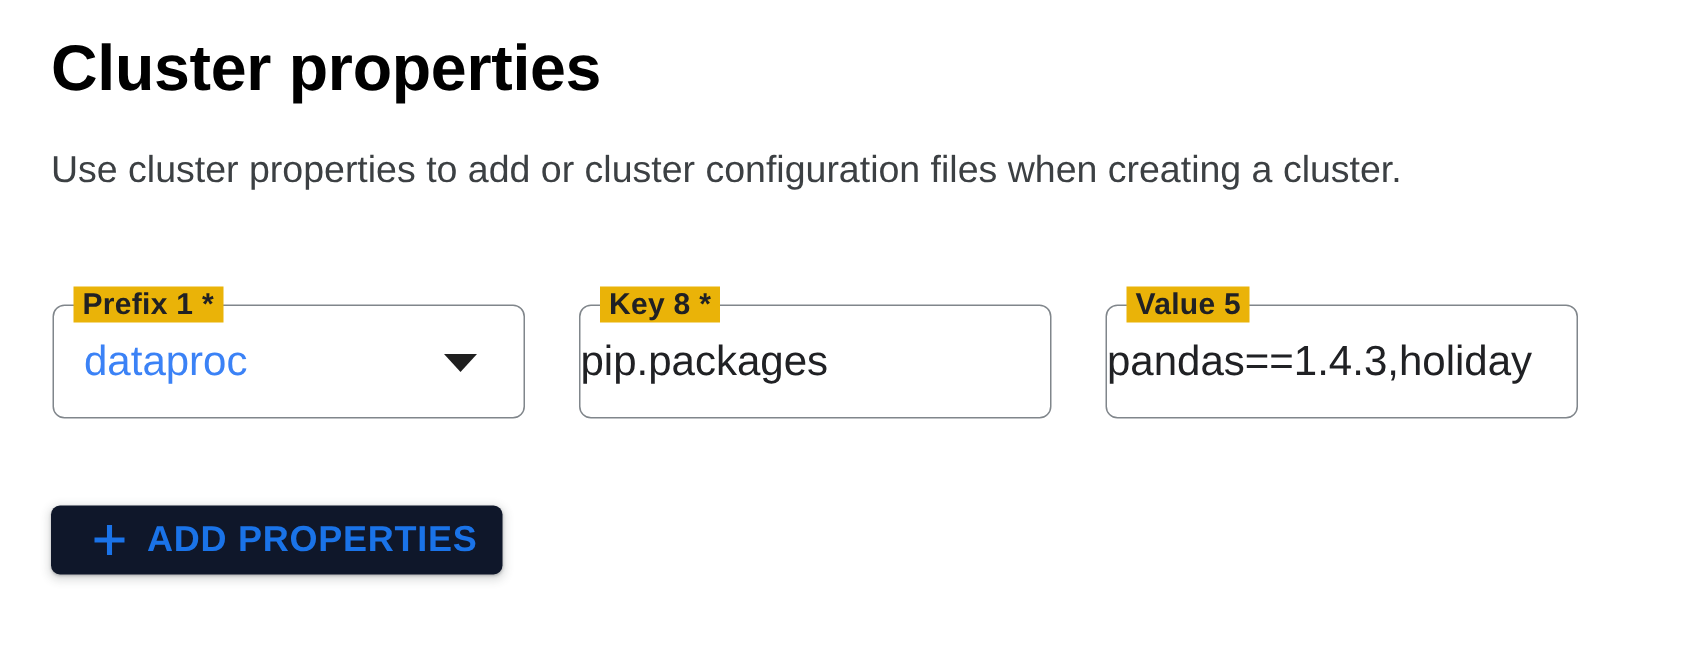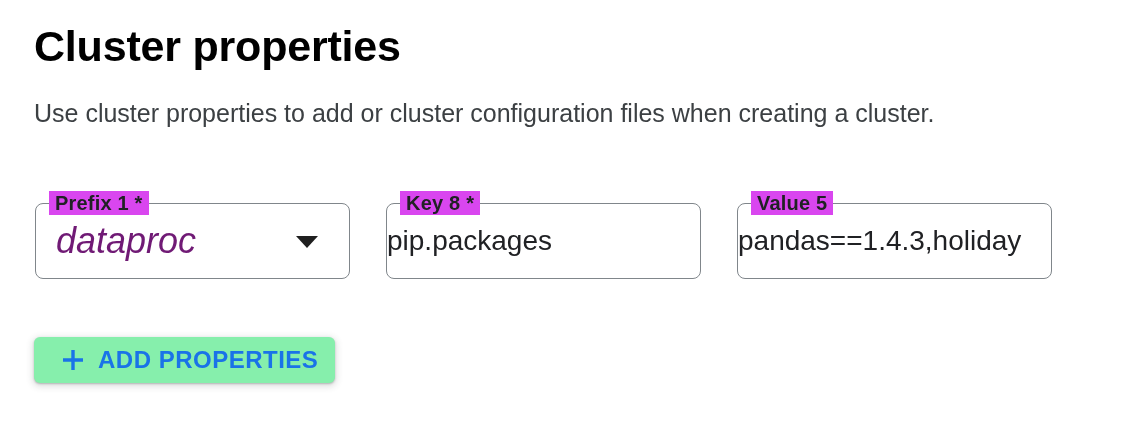--- a/index.html
+++ b/index.html
@@ -39,35 +39,34 @@
     border: 1.5px solid #80868b;
     border-radius: 8px;
     background: #ffffff;
     display: flex;
     align-items: center;
   }
   .field-label {
     position: absolute;
     top: -13px;
     left: 13px;
-    background: #d946ef;
+    background: #eab308;
     padding: 0 6px;
     font-size: 20px;
     line-height: 24px;
     font-weight: 700;
     letter-spacing: 0.2px;
     color: #202124;
     white-space: nowrap;
   }
   .field-value {
     margin-left: 20px;
-    font-size: 36px;
-    color: #701a75;
+    font-size: 28px;
+    color: #3b82f6;
     white-space: nowrap;
-    font-style: italic;
   }
   .select-field { cursor: pointer; }
   .dropdown-arrow {
     position: absolute;
     right: 31px;
     top: 32px;
     width: 0;
     height: 0;
     border-left: 11px solid transparent;
     border-right: 11px solid transparent;
@@ -85,21 +84,21 @@
     white-space: nowrap;
     overflow: hidden;
   }
   .add-btn {
     display: inline-flex;
     align-items: center;
     gap: 12px;
     margin: 58px 0 0 34px;
     height: 46px;
     padding: 0 17px 0 26px;
-    background: #86efac;
+    background: #0f172a;
     border: none;
     border-radius: 6px;
     color: #1a73e8;
     font-family: "Liberation Sans", sans-serif;
     font-size: 24px;
     font-weight: 700;
     letter-spacing: 0.5px;
     cursor: pointer;
     box-shadow: 0 1px 2px rgba(60,64,67,0.30), 0 2px 6px 2px rgba(60,64,67,0.15);
   }

